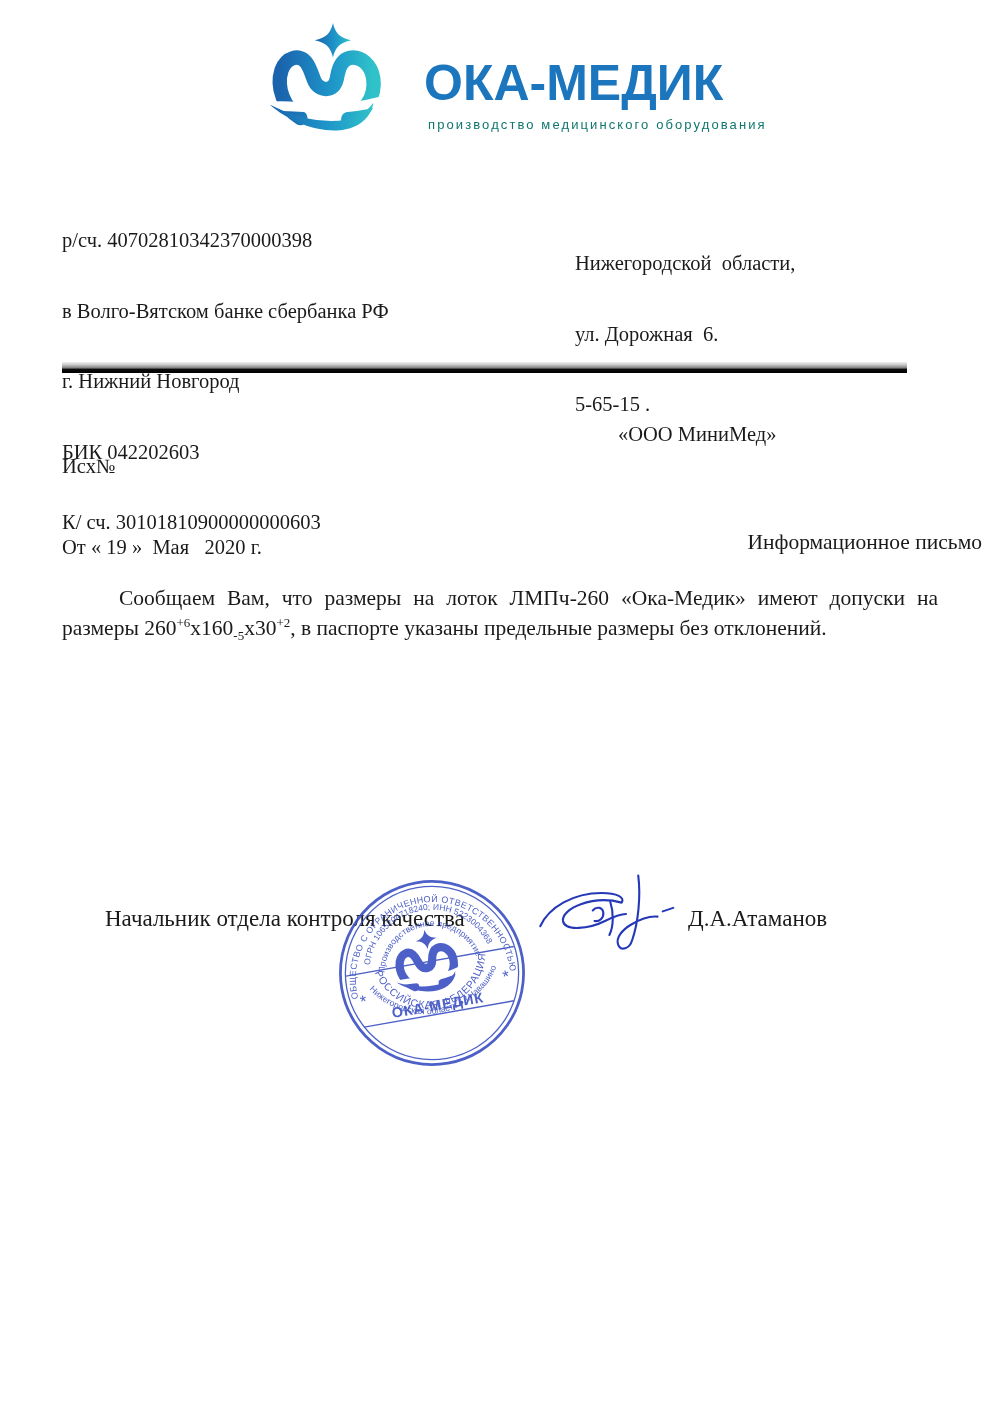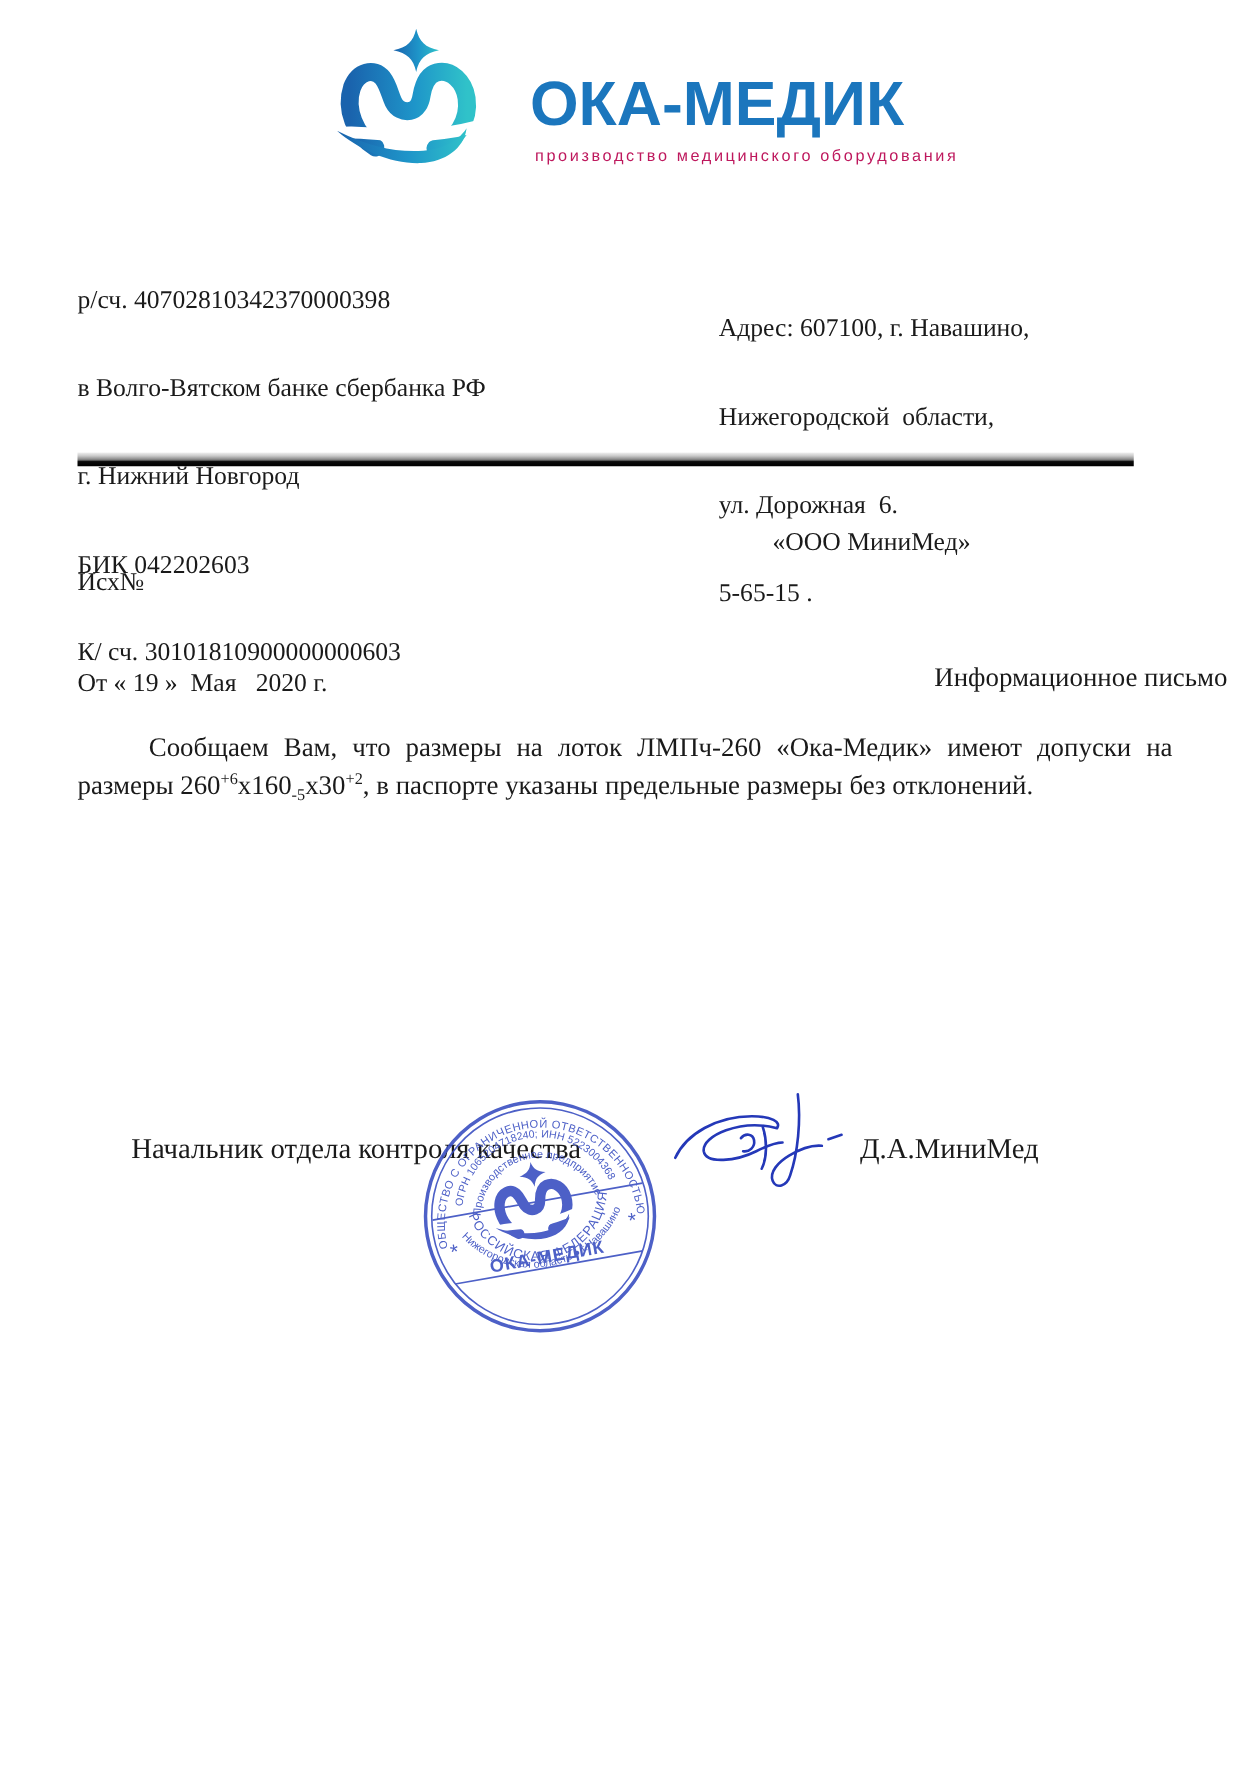--- a/index.html
+++ b/index.html
@@ -6,21 +6,21 @@
   .page{position:relative;width:1000px;height:1234px;background:#fff;overflow:hidden;
         font-family:"Liberation Serif","DejaVu Serif",serif;color:#1a1a1a;padding-left:30px;}
 
   
   .logo-row{position:absolute;left:268px;top:22px;display:flex;align-items:flex-start;}
   .logo-mark{width:128px;height:120px;display:block;}
   .logo-textcol{margin-left:28px;padding-top:36px;}
   .logo-name{font-family:"Liberation Sans","DejaVu Sans",sans-serif;font-weight:bold;
              font-size:50px;line-height:1;color:#1b76bd;letter-spacing:0px;}
   .logo-tagline{font-family:"Liberation Sans","DejaVu Sans",sans-serif;font-size:13px;
-                color:#be185d;letter-spacing:2.1px;margin-top:9px;padding-left:4px;white-space:pre;}
+                color:#0f766e;letter-spacing:2.1px;margin-top:9px;padding-left:4px;white-space:pre;}
 
   
   .req-left{position:absolute;left:62px;top:182px;font-size:20.5px;line-height:23.5px;white-space:pre;}
   .req-right{position:absolute;left:575px;top:205px;font-size:20.5px;line-height:23.5px;white-space:pre;}
 
   .rule{position:absolute;left:62px;top:362px;width:845px;height:11px;
         background:linear-gradient(180deg,#f0f0f0 0%,#c9c9c9 25%,#8a8a8a 50%,#4a4a4a 60%,#0a0a0a 66%,#000 100%);}
 
   
   .ref-left{position:absolute;left:62px;top:399px;font-size:20.5px;line-height:27px;white-space:pre;}
@@ -67,40 +67,39 @@
   </div>
 
   <div class="req-left">
     <div>р/сч. 40702810342370000398</div>
     <div>в Волго-Вятском банке сбербанка РФ</div>
     <div>г. Нижний Новгород</div>
     <div>БИК 042202603</div>
     <div>К/ сч. 30101810900000000603</div>
   </div>
   <div class="req-right">
-    <div>Адрес: 607100, г. Навашино,</div>
     <div>Нижегородской  области,</div>
     <div>ул. Дорожная  6.</div>
     <div>5-65-15 .</div>
   </div>
 
   <div class="rule"></div>
 
   <div class="ref-left">
     <div>Исх№</div>
     <div>От « 19 »  Мая   2020 г.</div>
   </div>
   <div class="recipient">«ООО МиниМед»</div>
 
   <div class="title">Информационное письмо</div>
 
   <div class="body-par"><span>Сообщаем Вам, что размеры на лоток ЛМПч-260 «Ока-Медик» имеют допуски на размеры 260</span><sup>+6</sup><span>х160</span><sub>-5</sub><span>х30</span><sup>+2</sup><span>, в паспорте указаны предельные размеры без отклонений.</span></div>
 
   <div class="sig-label">Начальник отдела контроля качества</div>
-  <div class="sig-name">Д.А.МиниМед</div>
+  <div class="sig-name">Д.А.Атаманов</div>
 
   <svg class="signature-ink" viewBox="0 0 160 100">
     <g fill="none" stroke="#2438b8" stroke-width="2.4" stroke-linecap="round" stroke-linejoin="round">
       <path d="M 6 64 C 16 42 44 26 76 26 C 94 26 103 31 99 37 C 66 28 30 44 32 58 C 34 70 62 67 80 58 C 90 53 98 50 104 50"></path>
       <path d="M 86 36 C 90 48 90 64 85 74"></path>
       <path d="M 66 46 C 70 41 77 42 78 48 C 79 54 74 59 68 58"></path>
       <path d="M 118 6 C 121 30 118 60 111 80 C 108 90 98 93 95 85 C 92 77 100 68 110 62 C 120 56 130 52 140 53"></path>
       <path d="M 146 47 L 158 43"></path>
     </g>
   </svg>

